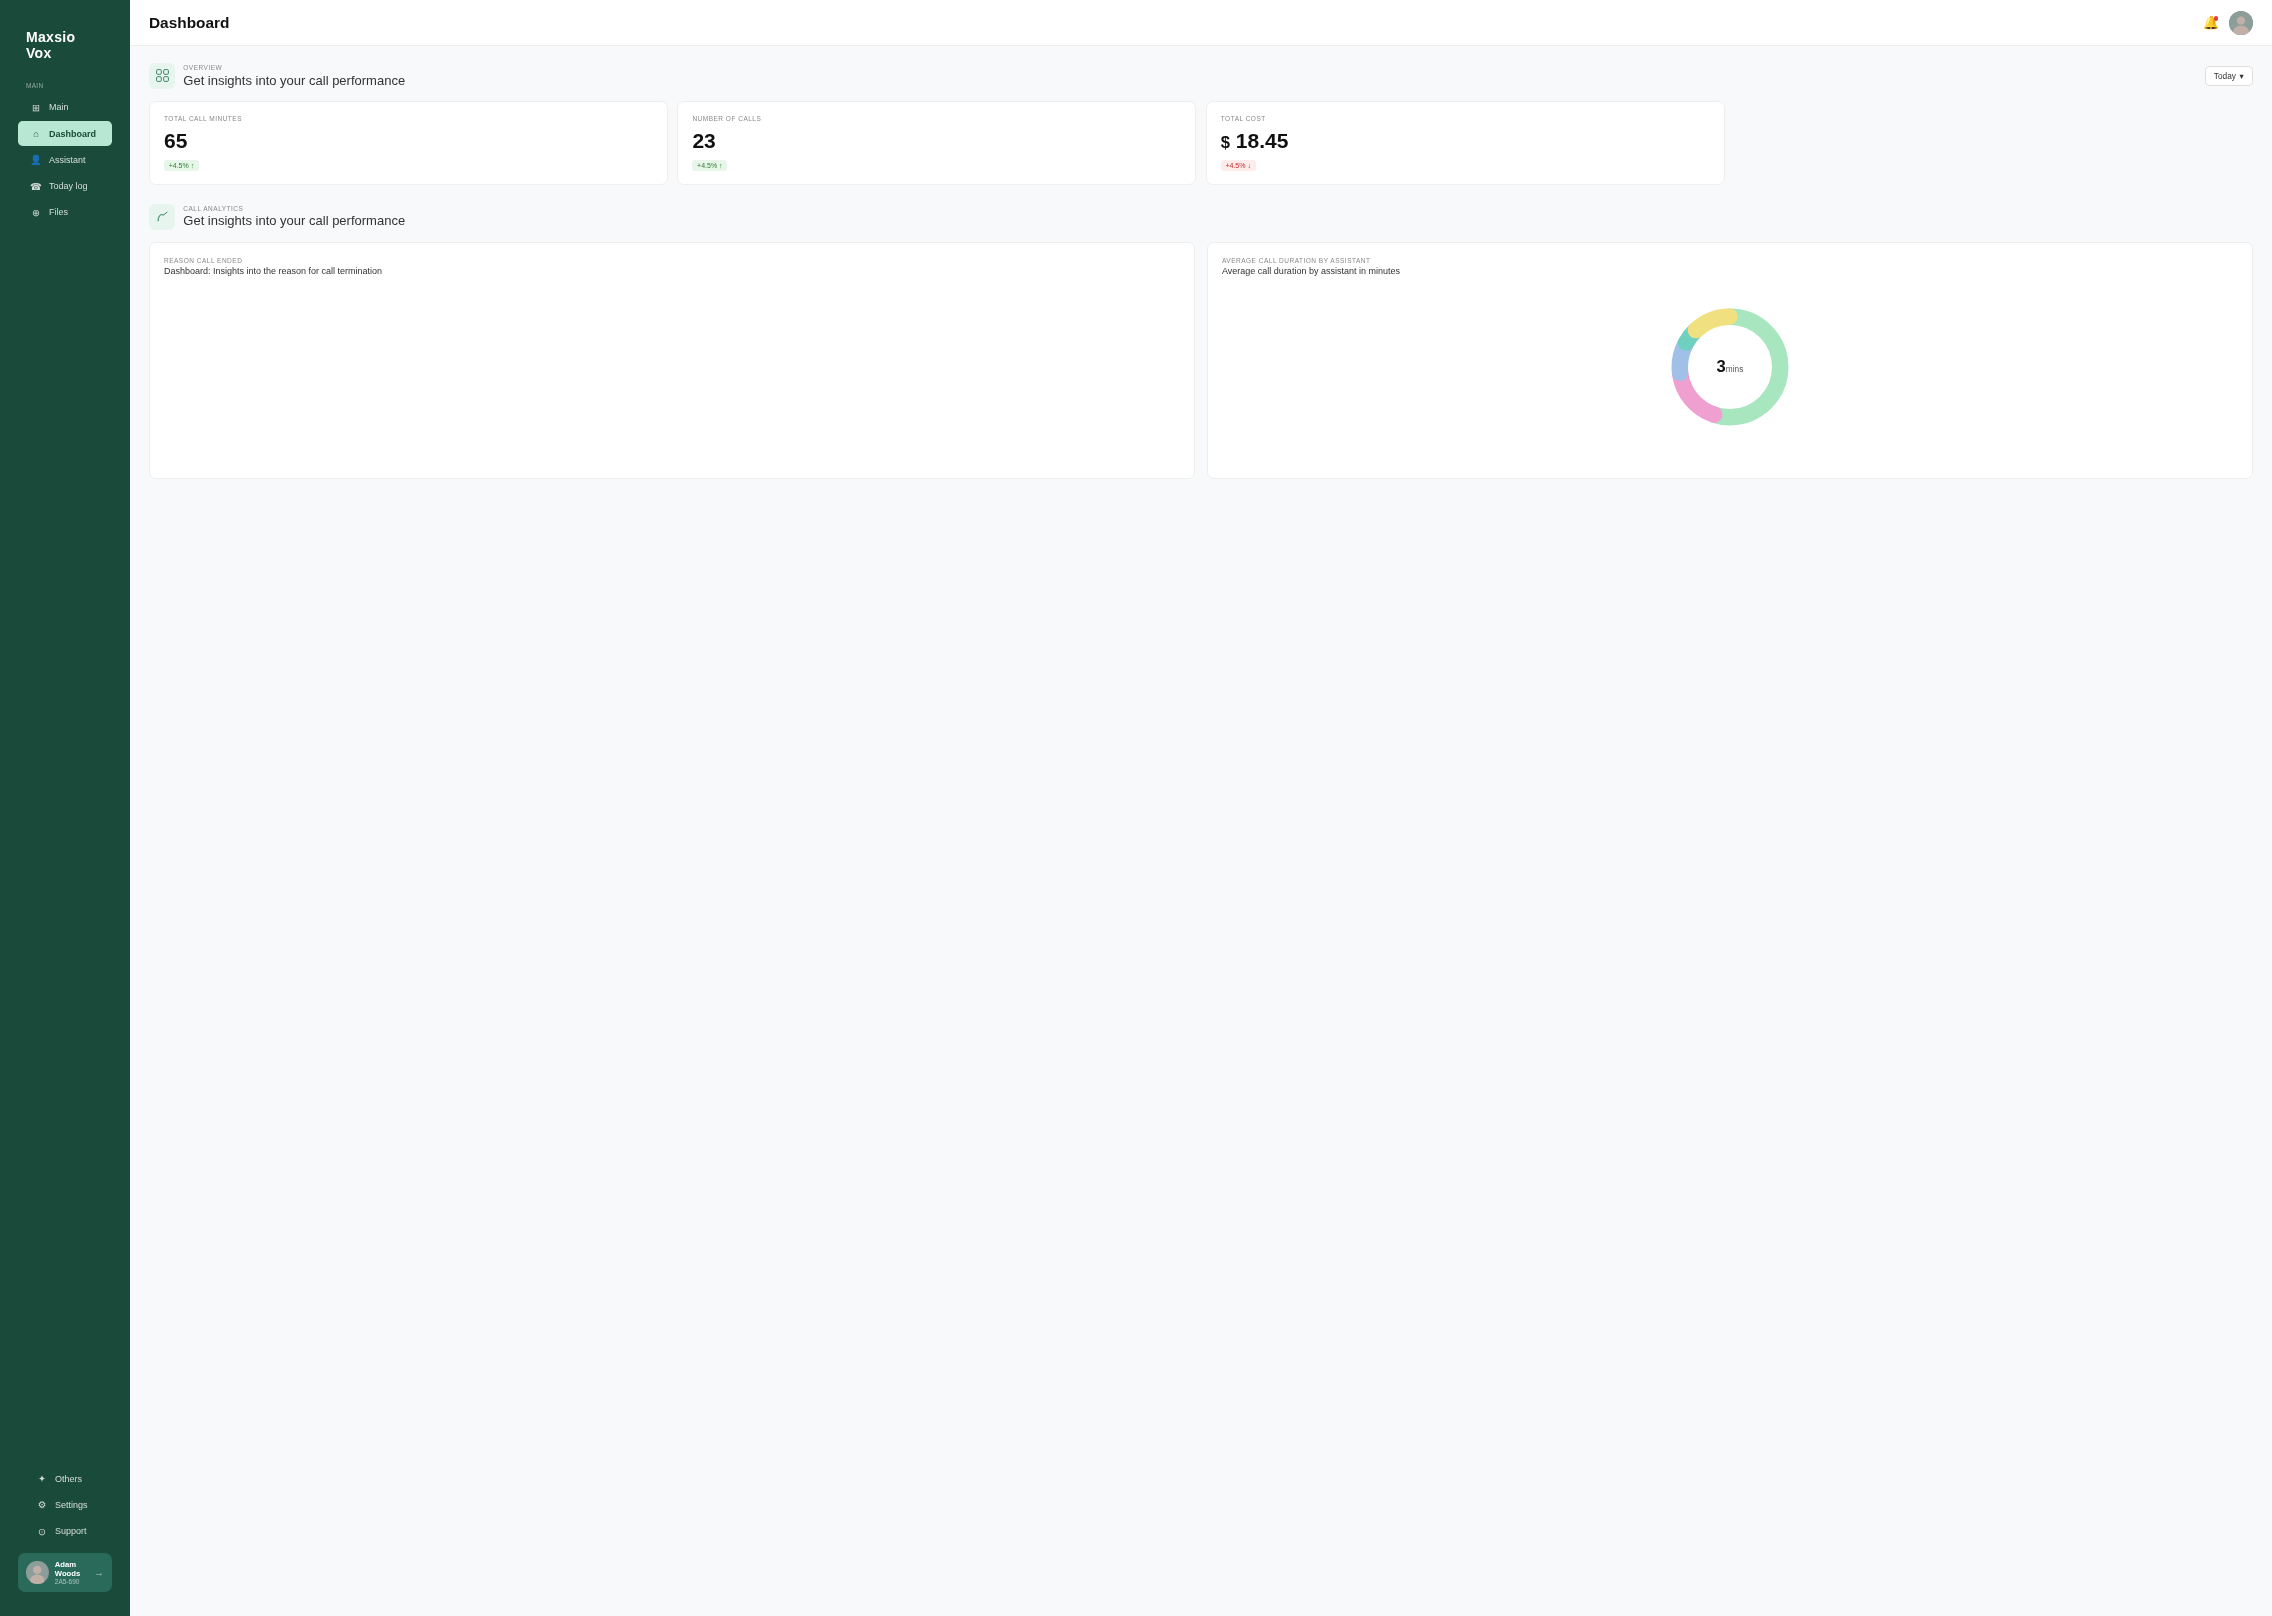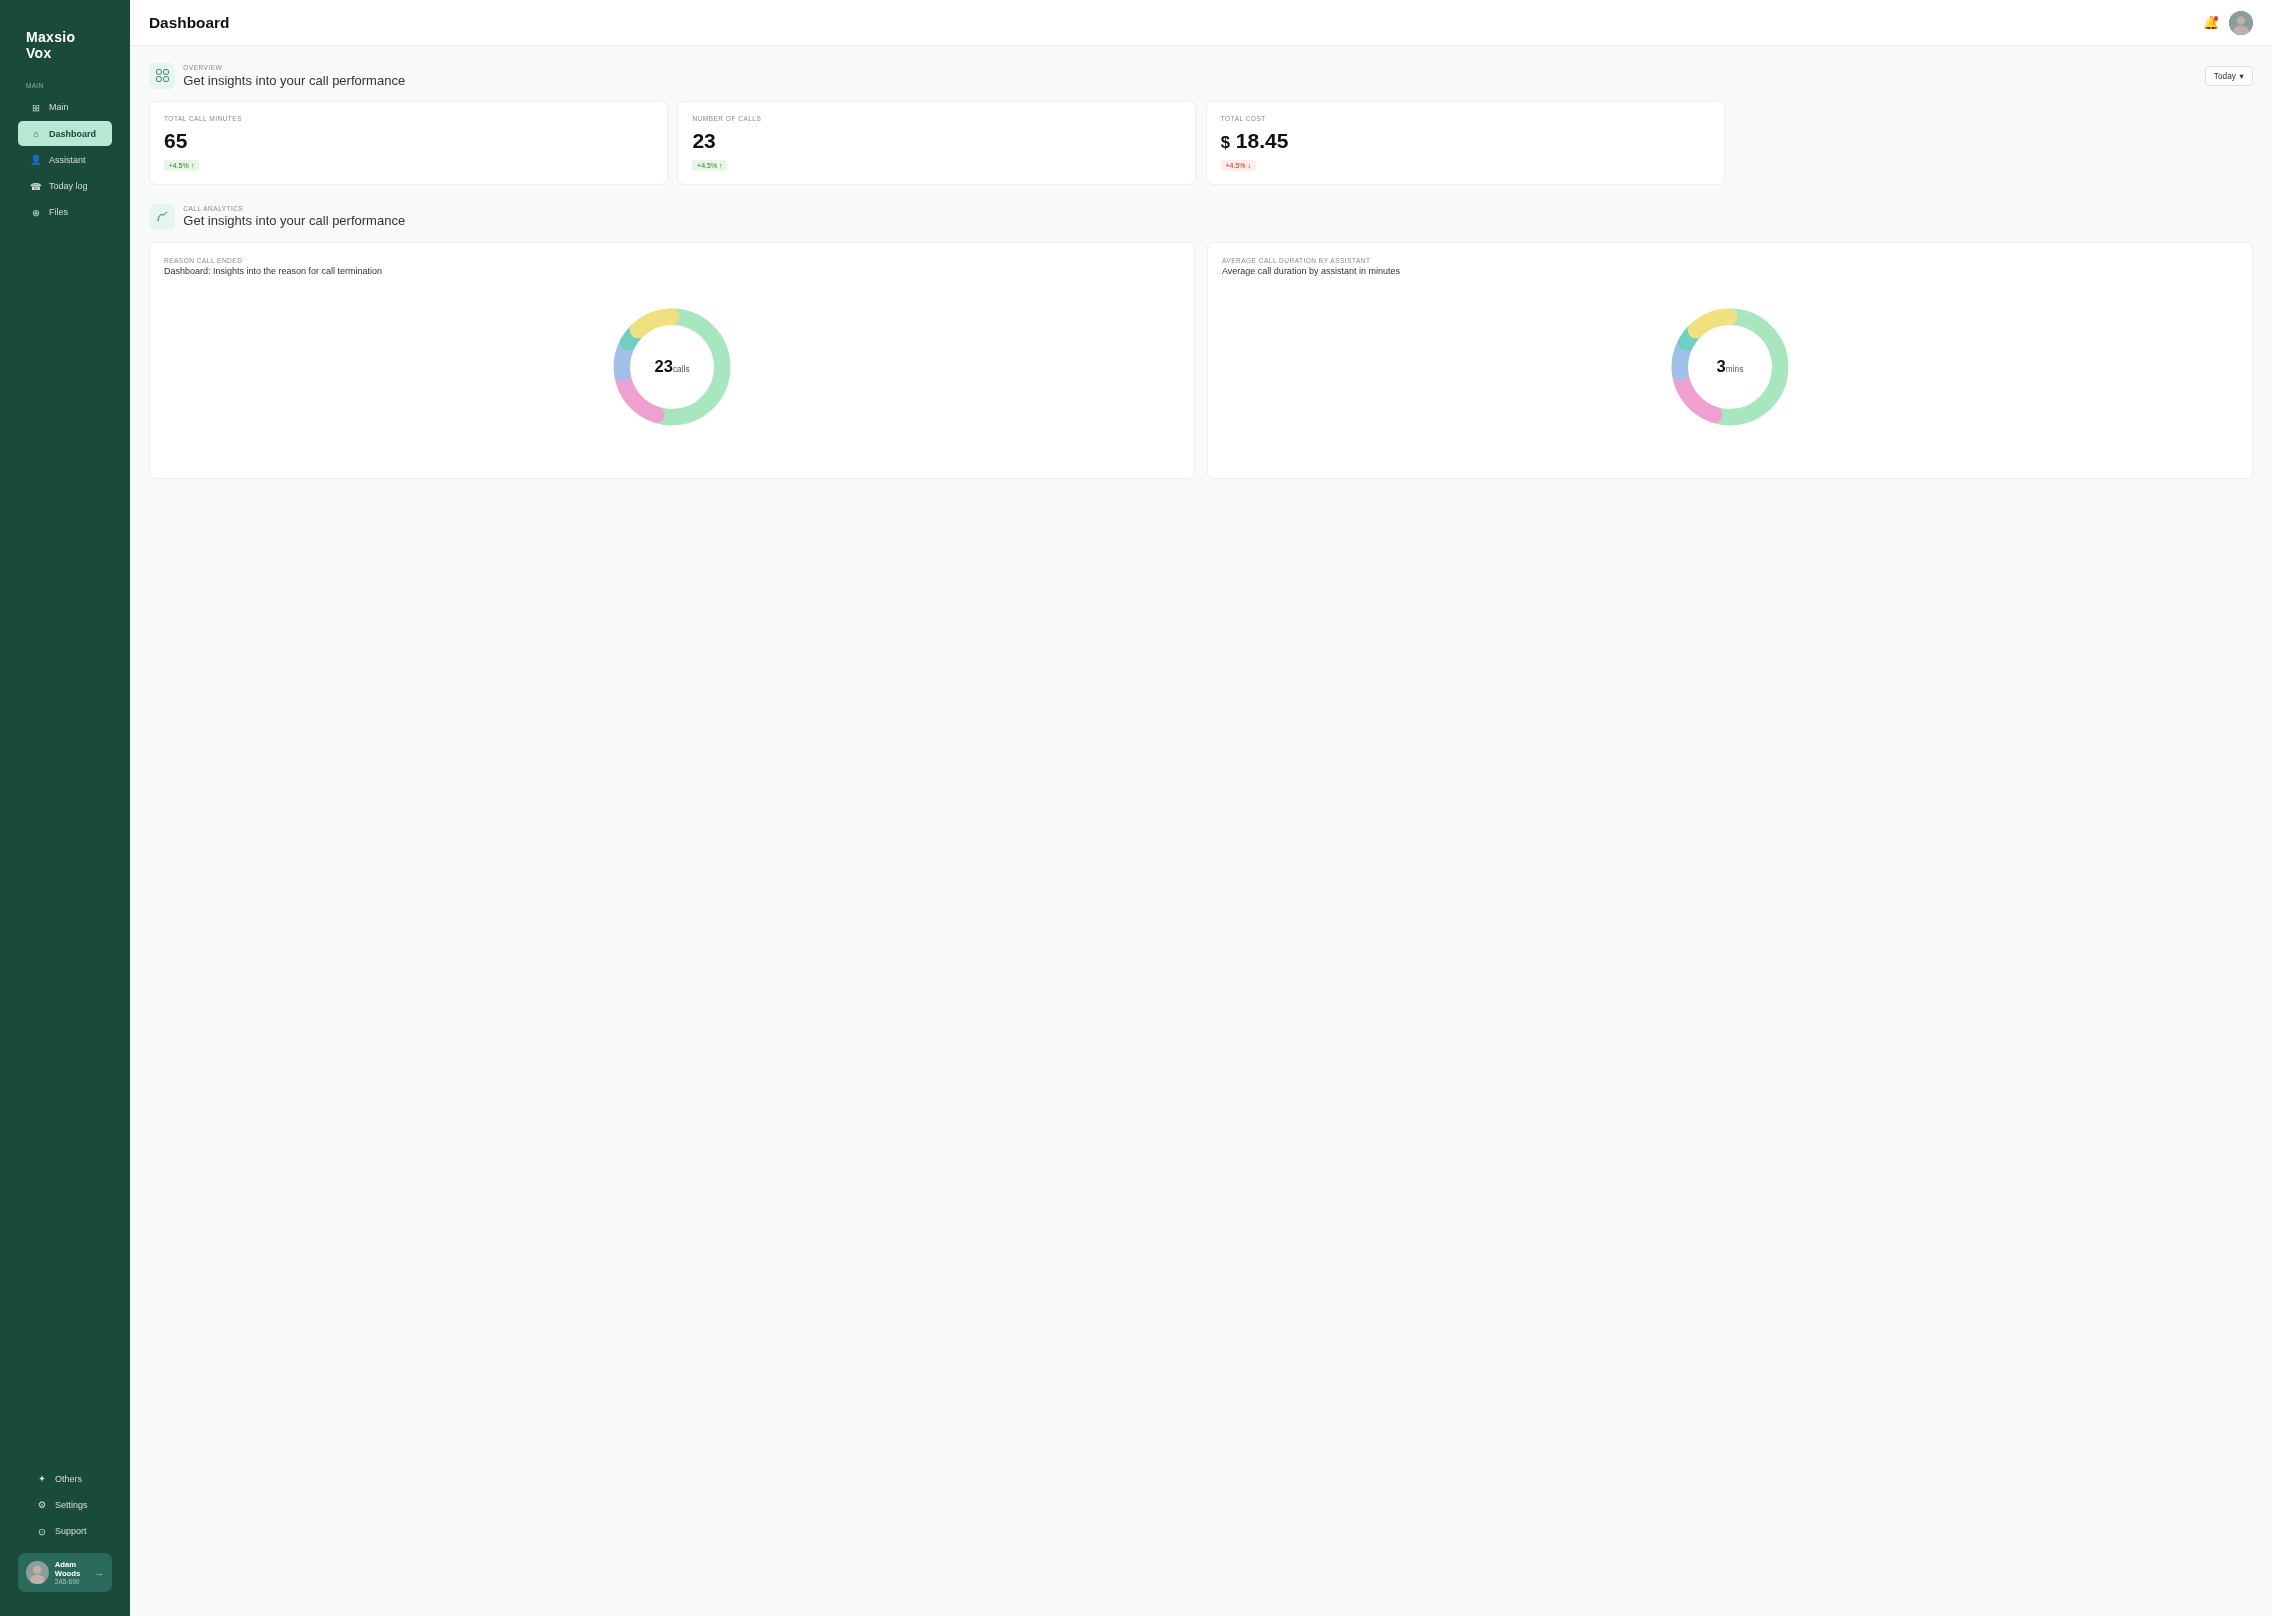--- a/index.html
+++ b/index.html
@@ -414,34 +414,20 @@
           <div class="section-description">Get insights into your call performance</div>
         </div>
       </div>
     </div>
 
     <div class="analytics-grid" id="analytics-grid">
         <div class="analytics-card">
     <div class="analytics-card-label">REASON CALL ENDED</div>
     <div class="analytics-card-title">Dashboard: Insights into the reason for call termination</div>
 
-    <div class="donut-container">
-      <div class="donut-wrapper" style="width:130px;height:130px;">
-        <svg width="130" height="130" viewBox="0 0 220 220" style="transform:rotate(-90deg)">
-          <circle cx="110" cy="110" r="85" fill="none" stroke="#a8e6c0" stroke-width="28" stroke-dasharray="291.7389131106457 242.33183799961915" stroke-dashoffset="0" stroke-linecap="round"></circle>
-                <circle cx="110" cy="110" r="85" fill="none" stroke="#f0a0d0" stroke-width="28" stroke-dasharray="94.13273519984767 439.93801591041716" stroke-dashoffset="-293.7389131106457" stroke-linecap="round"></circle>
-                <circle cx="110" cy="110" r="85" fill="none" stroke="#a0c0e8" stroke-width="28" stroke-dasharray="51.40707511102649 482.66367599923836" stroke-dashoffset="-389.8716483104933" stroke-linecap="round"></circle>
-                <circle cx="110" cy="110" r="85" fill="none" stroke="#70d0c0" stroke-width="28" stroke-dasharray="24.703537555513243 509.3672135547516" stroke-dashoffset="-443.27872342151977" stroke-linecap="round"></circle>
-                <circle cx="110" cy="110" r="85" fill="none" stroke="#f0e080" stroke-width="28" stroke-dasharray="62.08849013323177 471.9822609770331" stroke-dashoffset="-469.98226097703304" stroke-linecap="round"></circle>
-        </svg>
-        <div class="donut-center">
-          <span class="donut-value">23</span><span class="donut-unit">calls</span>
-        </div>
-      </div>
-    </div>
 
   </div>
         <div class="analytics-card">
     <div class="analytics-card-label">AVERAGE CALL DURATION BY ASSISTANT</div>
     <div class="analytics-card-title">Average call duration by assistant in minutes</div>
 
     <div class="donut-container">
       <div class="donut-wrapper" style="width:130px;height:130px;">
         <svg width="130" height="130" viewBox="0 0 220 220" style="transform:rotate(-90deg)">
           <circle cx="110" cy="110" r="85" fill="none" stroke="#a8e6c0" stroke-width="28" stroke-dasharray="291.7389131106457 242.33183799961915" stroke-dashoffset="0" stroke-linecap="round"></circle>

